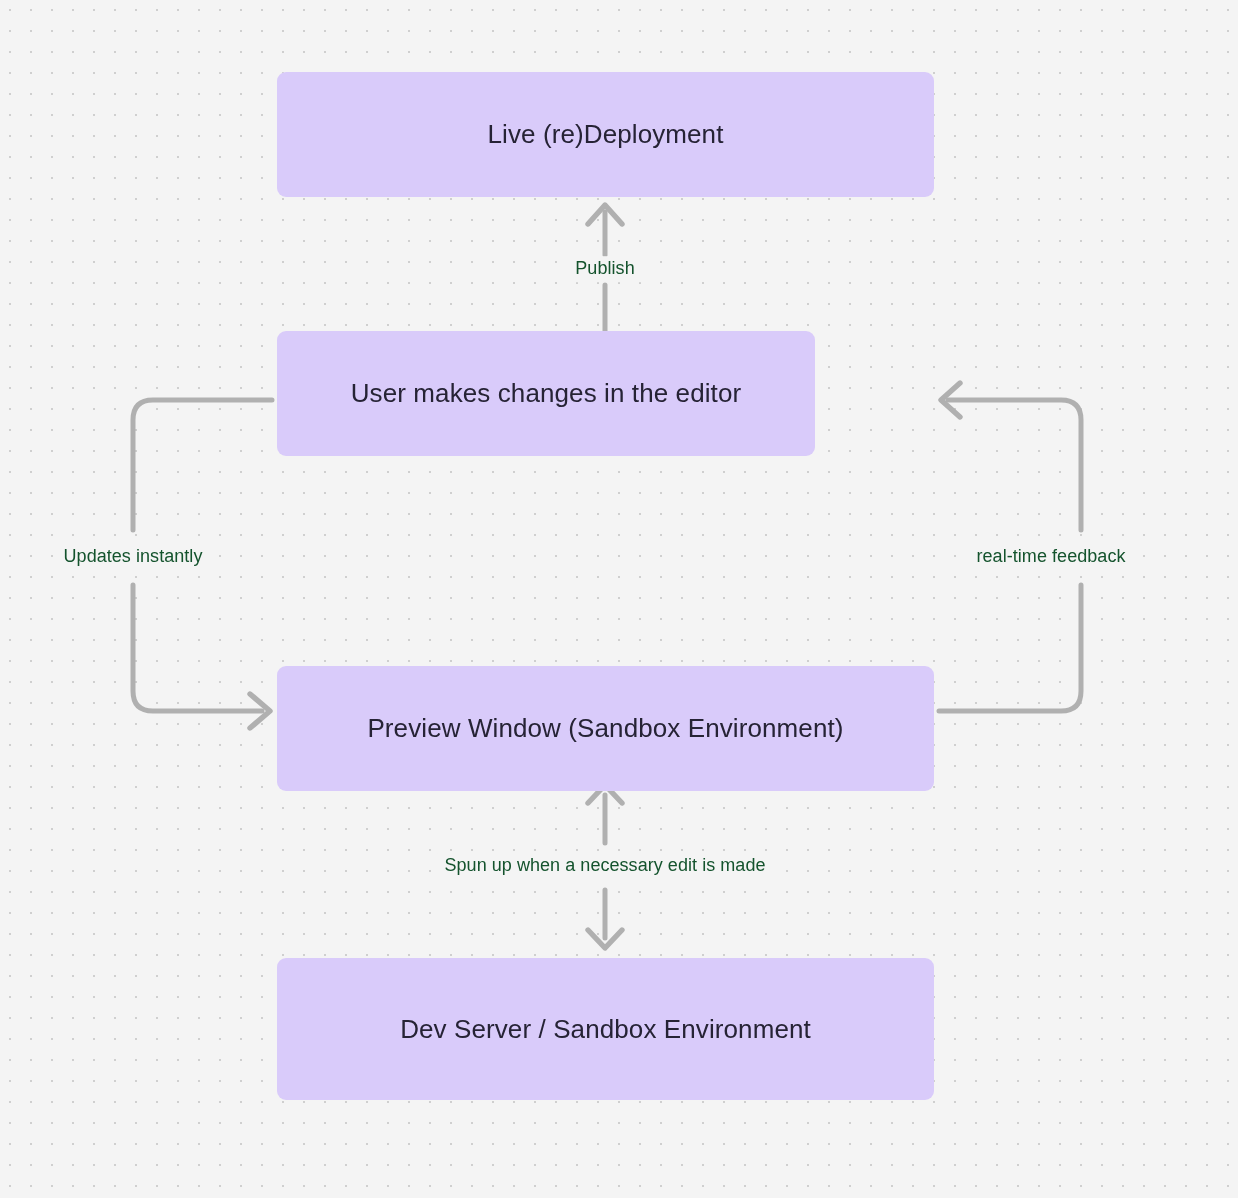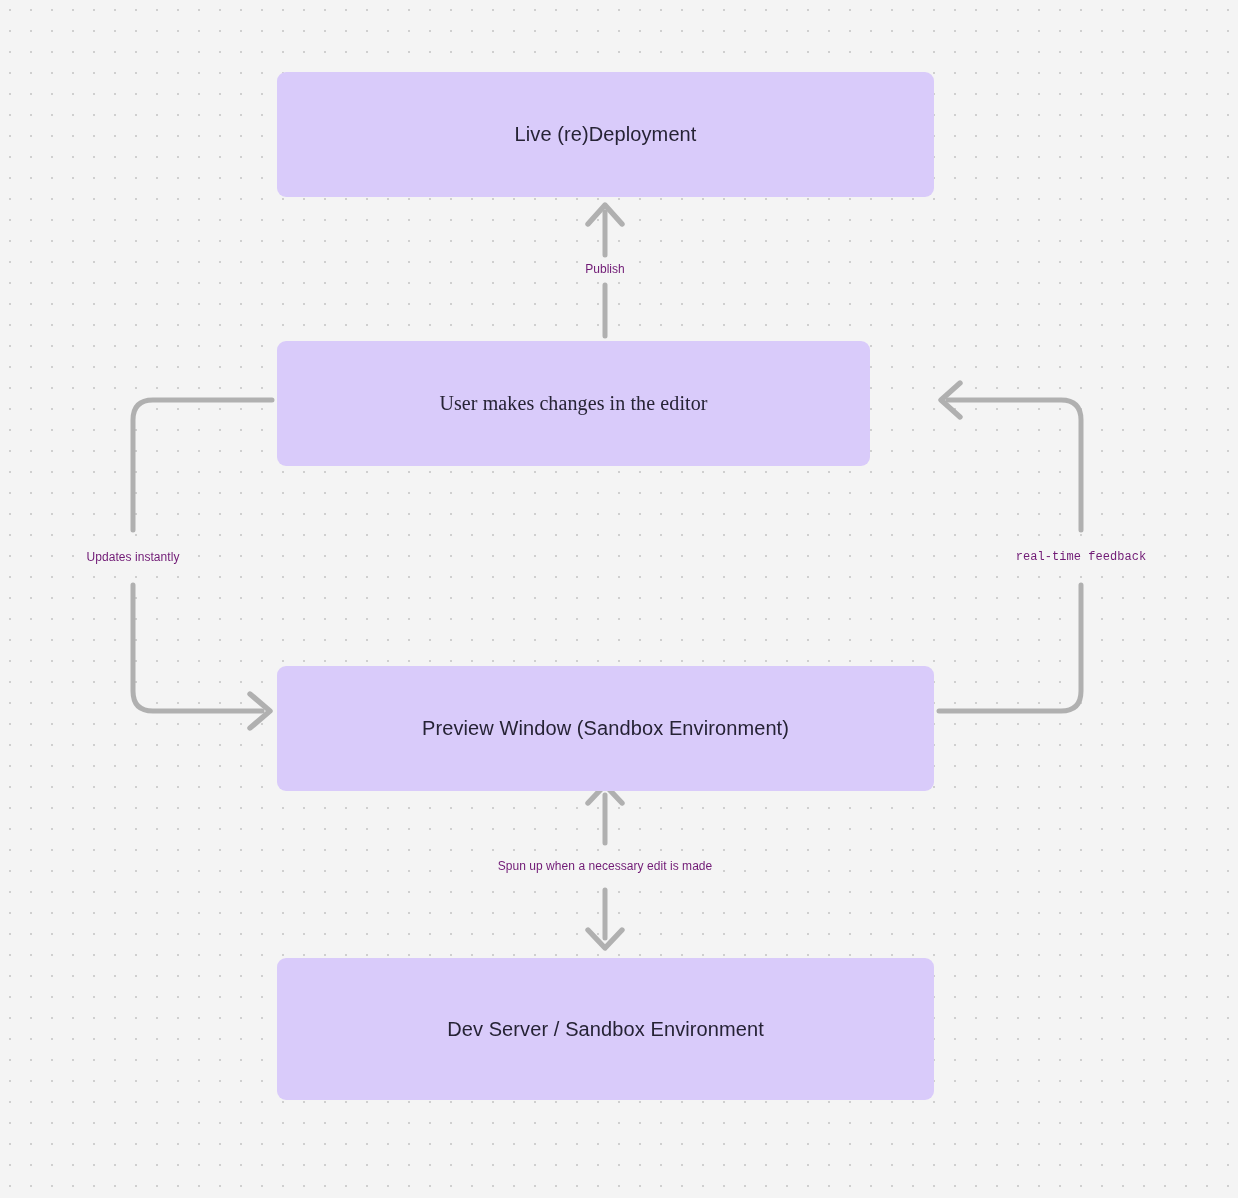--- a/index.html
+++ b/index.html
@@ -30,31 +30,31 @@
   .node {
     position: absolute;
     background: #d9cbfa;
     border-radius: 9px;
     display: flex;
     align-items: center;
     justify-content: center;
     box-sizing: border-box;
   }
   .node-label {
-    font-size: 20px;
+    font-size: 26px;
     color: #262335;
     letter-spacing: 0.1px;
     text-align: center;
     line-height: 1.25;
     white-space: nowrap;
   }
   .edge-label {
     position: absolute;
-    font-size: 12px;
-    color: #701a75;
+    font-size: 18px;
+    color: #14532d;
     white-space: nowrap;
     letter-spacing: 0.05px;
     background: #f4f4f4;
     padding: 2px 7px;
     transform: translate(-50%, -50%);
     line-height: 1.2;
   }
 </style>
 </head>
 <body>
@@ -91,33 +91,33 @@
       <path d="M 588,803 L 605,785 L 622,803" stroke="#b0b0b0" stroke-width="5.4" fill="none" stroke-linecap="round" stroke-linejoin="round"></path>
       <path d="M 605,890 L 605,938" stroke="#b0b0b0" stroke-width="5" fill="none" stroke-linecap="round"></path>
       <path d="M 588,930 L 605,948 L 622,930" stroke="#b0b0b0" stroke-width="5.4" fill="none" stroke-linecap="round" stroke-linejoin="round"></path>
     </g>
   </svg>
 
   <div class="node" style="left:277px; top:72px; width:657px; height:125px;">
     <span class="node-label">Live (re)Deployment</span>
   </div>
 
-  <div class="node" style="left:277px; top:341px; width:593px; height:125px;font-family:Liberation Serif, serif;">
+  <div class="node" style="left:277px; top:331px; width:538px; height:125px;">
     <span class="node-label">User makes changes in the editor</span>
   </div>
 
   <div class="node" style="left:277px; top:650px; width:657px; height:125px;margin-top:16px;">
     <span class="node-label">Preview Window (Sandbox Environment)</span>
   </div>
 
   <div class="node" style="left:277px; top:958px; width:657px; height:142px;">
     <span class="node-label">Dev Server / Sandbox Environment</span>
   </div>
 
   <div class="edge-label" style="left:605px; top:269px;">Publish</div>
 
   <div class="edge-label" style="left:133px; top:557px;">Updates instantly</div>
 
-  <div class="edge-label" style="left:1081px; top:557px;font-family:Liberation Mono, monospace;">real-time feedback</div>
+  <div class="edge-label" style="left:1051px; top:557px;">real-time feedback</div>
 
   <div class="edge-label" style="left:605px; top:866px;">Spun up when a necessary edit is made</div>
 
 </div>
 
 </body></html>

